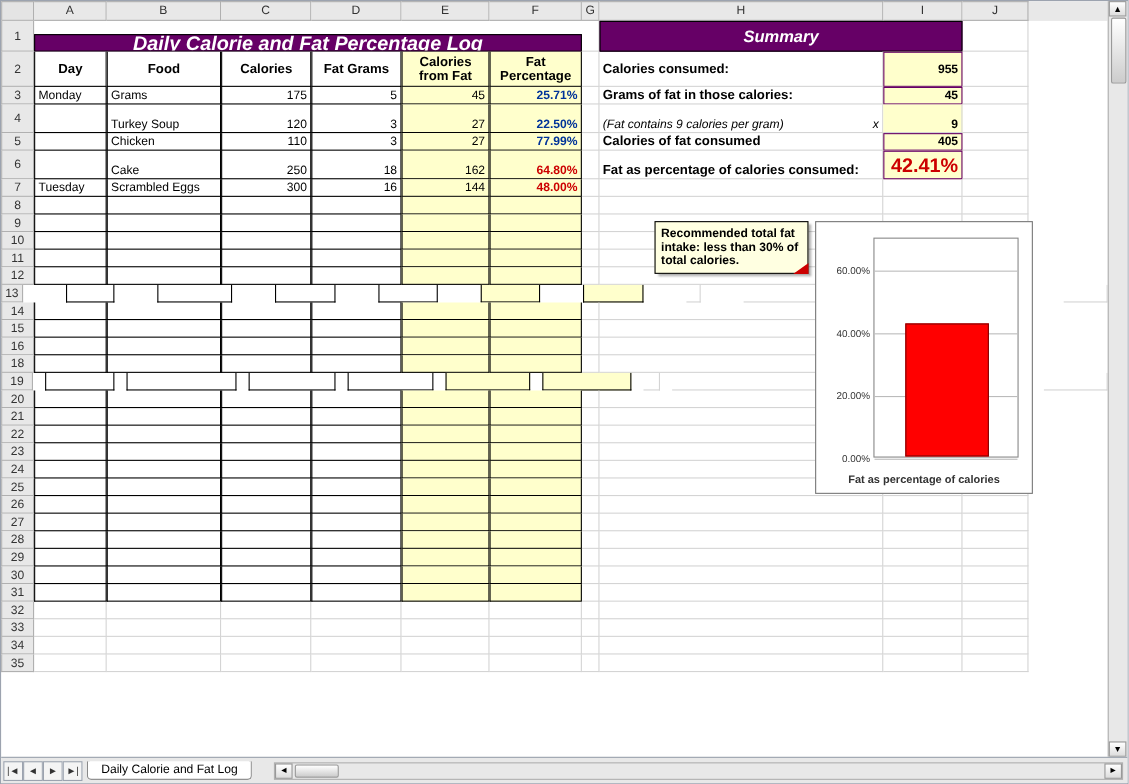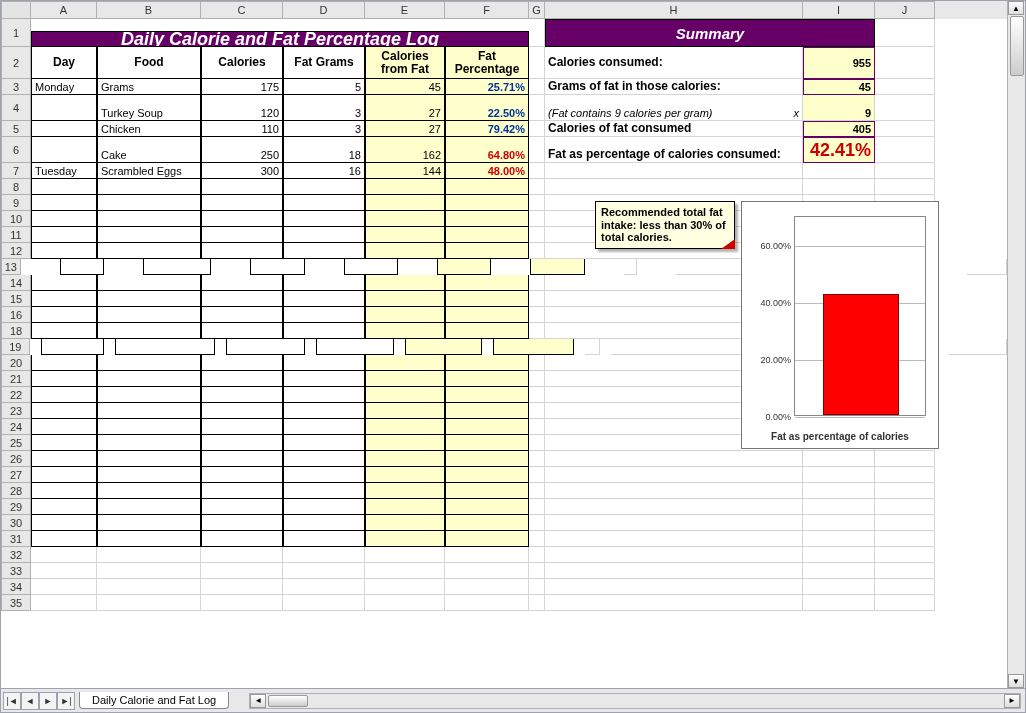--- a/index.html
+++ b/index.html
@@ -270,21 +270,21 @@
           <div class="cell calc-col num" style="width: 72px; align-items: flex-end; font-weight: bold;">9</div>
           <div class="cell " style="width: 60px;"></div>
         </div>
         <div class="row" style="height: 16px;">
           <div class="row-h">5</div>
           <div class="cell data-border" style="width: 66px; align-items: center;"></div>
           <div class="cell data-border" style="width: 104px; align-items: center;">Chicken</div>
           <div class="cell data-border num" style="width: 82px; align-items: center;">110</div>
           <div class="cell data-border num" style="width: 82px; align-items: center;">3</div>
           <div class="cell data-border calc-col num" style="width: 80px; align-items: center;">27</div>
-          <div class="cell data-border calc-col num blue" style="width: 84px; align-items: center;">79.42%</div>
+          <div class="cell data-border calc-col num blue" style="width: 84px; align-items: center;">77.99%</div>
           <div class="cell " style="width: 16px;"></div>
           <div class="cell sum-label" style="width: 258px;">Calories of fat consumed</div>
           <div class="cell sum-val num" style="width: 72px;">405</div>
           <div class="cell " style="width: 60px;"></div>
         </div>
         <div class="row" style="height: 26px;">
           <div class="row-h">6</div>
           <div class="cell data-border" style="width: 66px; align-items: flex-end;"></div>
           <div class="cell data-border" style="width: 104px; align-items: flex-end;">Cake</div>
           <div class="cell data-border num" style="width: 82px; align-items: flex-end;">250</div>

